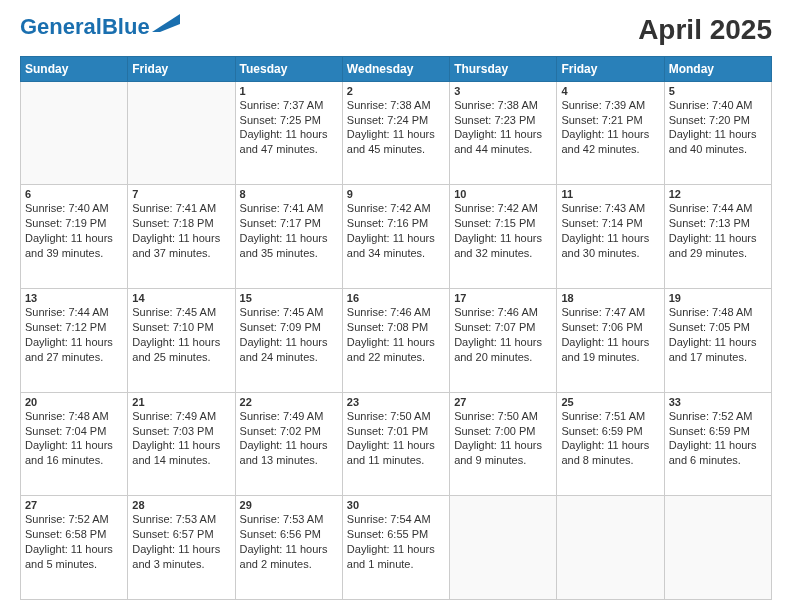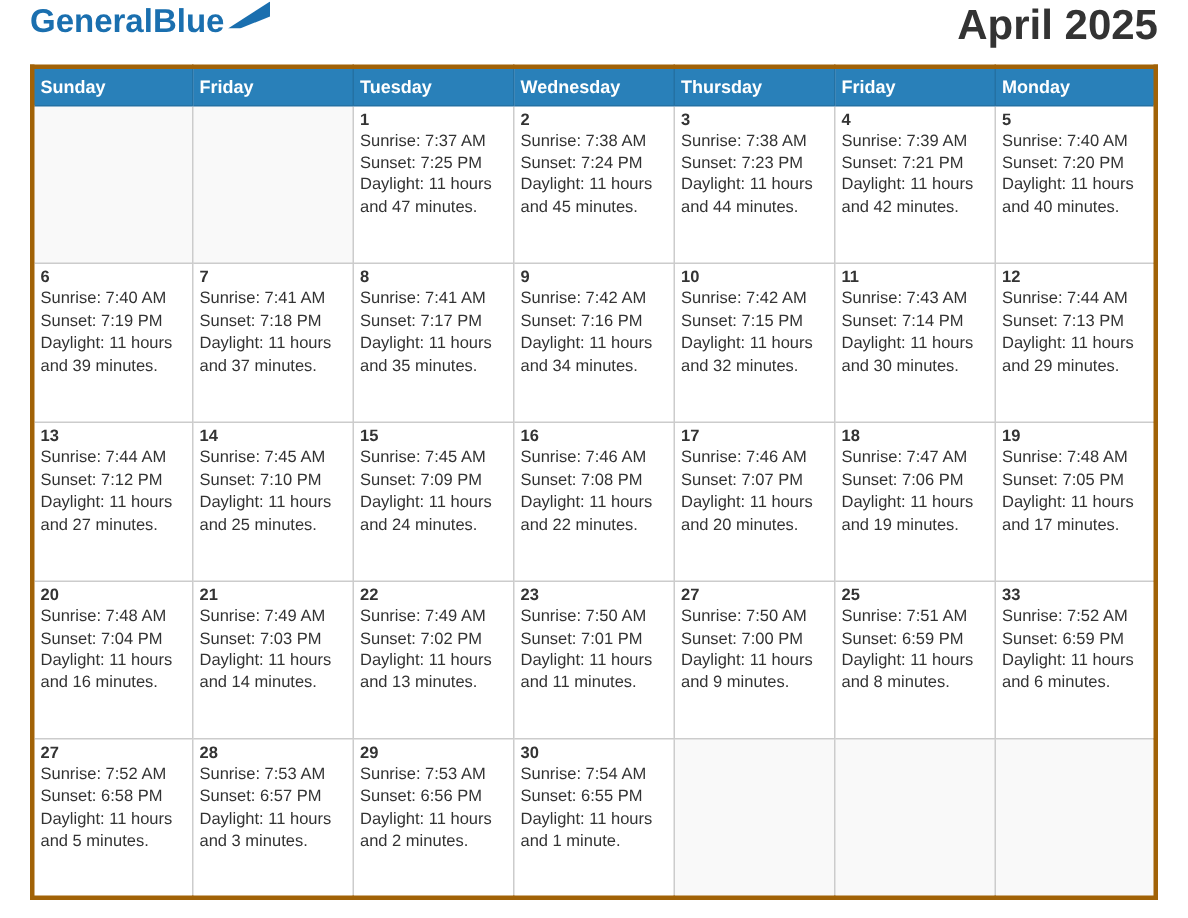--- a/index.html
+++ b/index.html
@@ -6,21 +6,21 @@
     body {
       font-family: Arial, sans-serif;
       background: #fff;
       width: 792px;
       height: 612px;
       overflow: hidden;
     }
     .page {
       width: 792px;
       height: 612px;
-      padding: 2px 20px 12px 20px;
+      padding: 15px 20px 12px 20px;
       display: flex;
       flex-direction: column;
     }
     .header {
       display: flex;
       justify-content: space-between;
       align-items: flex-start;
       margin-bottom: 10px;
     }
     .logo {
@@ -45,21 +45,21 @@
       font-weight: bold;
       color: #333;
       line-height: 1.1;
     }
     .cal-subtitle {
       font-size: 14px;
       color: #555;
     }
     .calendar {
       flex: 1;
-      border: 3px solid #a16207;
+      border: 1px solid #a16207;
       border-collapse: collapse;
       width: 100%;
       table-layout: fixed;
     }
     .calendar th {
       background: #2980b9;
       color: #fff;
       font-size: 12px;
       font-weight: bold;
       padding: 5px 4px;

